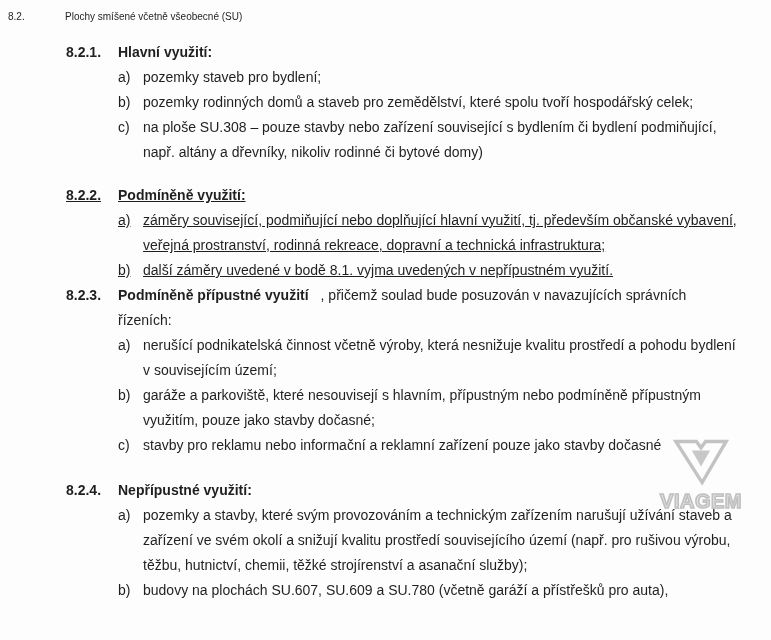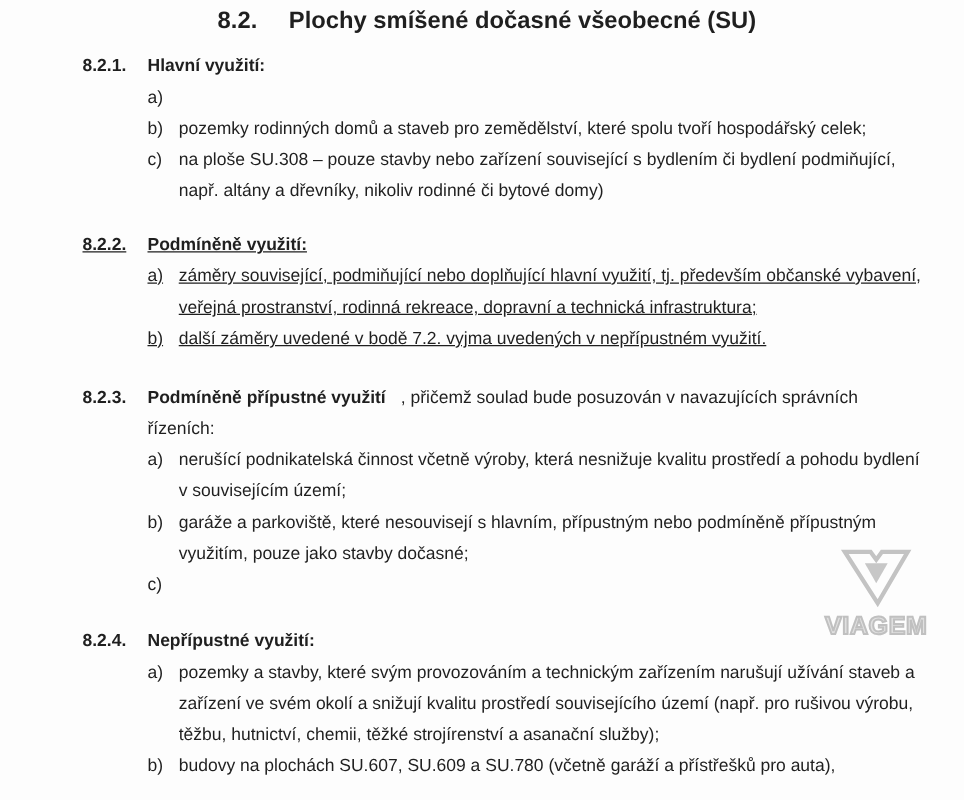--- a/index.html
+++ b/index.html
@@ -15,36 +15,35 @@
     font-family: "Liberation Sans", sans-serif;
     font-size: 14px;
     color: #1f1f1f;
     -webkit-font-smoothing: antialiased;
   }
   .doc {
     padding: 7px 0 0 8px;
   }
   .main-heading {
     display: flex;
-    font-weight: bold;
-    font-size: 19px;
+    font-weight: normal;
+    font-size: 10px;
     line-height: 20px;
     margin-bottom: 13px;
-    justify-content: center;
   }
   .main-num {
     width: 57px;
     flex-shrink: 0;
   }
   .subsection {
     margin-left: 58px;
   }
   .subsection.gap-s { margin-top: 18px; text-decoration: underline; }
   .subsection.gap-m { margin-top: 20px; }
-  .subsection.gap-l { margin-top: 22px; }
+  .subsection.gap-l { }
   .sub-heading {
     display: flex;
     line-height: 25px;
   }
   .sub-num {
     width: 52px;
     flex-shrink: 0;
     font-weight: bold;
   }
   .sub-title {
@@ -92,31 +91,32 @@
     text-shadow: 0 0 1px #d8d8d8;
   }
 </style>
 </head>
 <body>
 
 <div class="doc">
 
   <div class="main-heading">
     <span class="main-num">8.2.</span>
-    <span class="main-title">Plochy smíšené dočasné všeobecné (SU)</span>
+    <span class="main-title">Plochy smíšené včetně všeobecné (SU)</span>
   </div>
 
   <div class="subsection">
     <div class="sub-heading">
       <span class="sub-num">8.2.1.</span>
       <span class="sub-title"><b>Hlavní využití:</b><span class="rest"></span></span>
     </div>
     <div class="items">
       <div class="item">
         <span class="letter">a)</span>
+        <span class="item-text">pozemky staveb pro bydlení;</span>
       </div>
       <div class="item">
         <span class="letter">b)</span>
         <span class="item-text">pozemky rodinných domů a staveb pro zemědělství, které spolu tvoří hospodářský celek;</span>
       </div>
       <div class="item">
         <span class="letter">c)</span>
         <span class="item-text">na ploše SU.308 – pouze stavby nebo zařízení související s bydlením či bydlení podmiňující, např. altány a dřevníky, nikoliv rodinné či bytové domy)</span>
       </div>
     </div>
@@ -127,41 +127,42 @@
       <span class="sub-num">8.2.2.</span>
       <span class="sub-title"><b>Podmíněně využití:</b><span class="rest"></span></span>
     </div>
     <div class="items">
       <div class="item">
         <span class="letter">a)</span>
         <span class="item-text">záměry související, podmiňující nebo doplňující hlavní využití, tj. především občanské vybavení, veřejná prostranství, rodinná rekreace, dopravní a technická infrastruktura;</span>
       </div>
       <div class="item">
         <span class="letter">b)</span>
-        <span class="item-text">další záměry uvedené v bodě 7.2. vyjma uvedených v nepřípustném využití.</span>
+        <span class="item-text">další záměry uvedené v bodě 8.1. vyjma uvedených v nepřípustném využití.</span>
       </div>
     </div>
   </div>
 
   <div class="subsection gap-l">
     <div class="sub-heading">
       <span class="sub-num">8.2.3.</span>
       <span class="sub-title"><b>Podmíněně přípustné využití</b><span class="rest">, přičemž soulad bude posuzován v navazujících správních řízeních:</span></span>
     </div>
     <div class="items">
       <div class="item">
         <span class="letter">a)</span>
         <span class="item-text">nerušící podnikatelská činnost včetně výroby, která nesnižuje kvalitu prostředí a pohodu bydlení v souvisejícím území;</span>
       </div>
       <div class="item">
         <span class="letter">b)</span>
         <span class="item-text">garáže a parkoviště, které nesouvisejí s hlavním, přípustným nebo podmíněně přípustným využitím, pouze jako stavby dočasné;</span>
       </div>
       <div class="item">
         <span class="letter">c)</span>
+        <span class="item-text">stavby pro reklamu nebo informační a reklamní zařízení pouze jako stavby dočasné</span>
       </div>
     </div>
   </div>
 
   <div class="subsection gap-m">
     <div class="sub-heading">
       <span class="sub-num">8.2.4.</span>
       <span class="sub-title"><b>Nepřípustné využití:</b><span class="rest"></span></span>
     </div>
     <div class="items">

